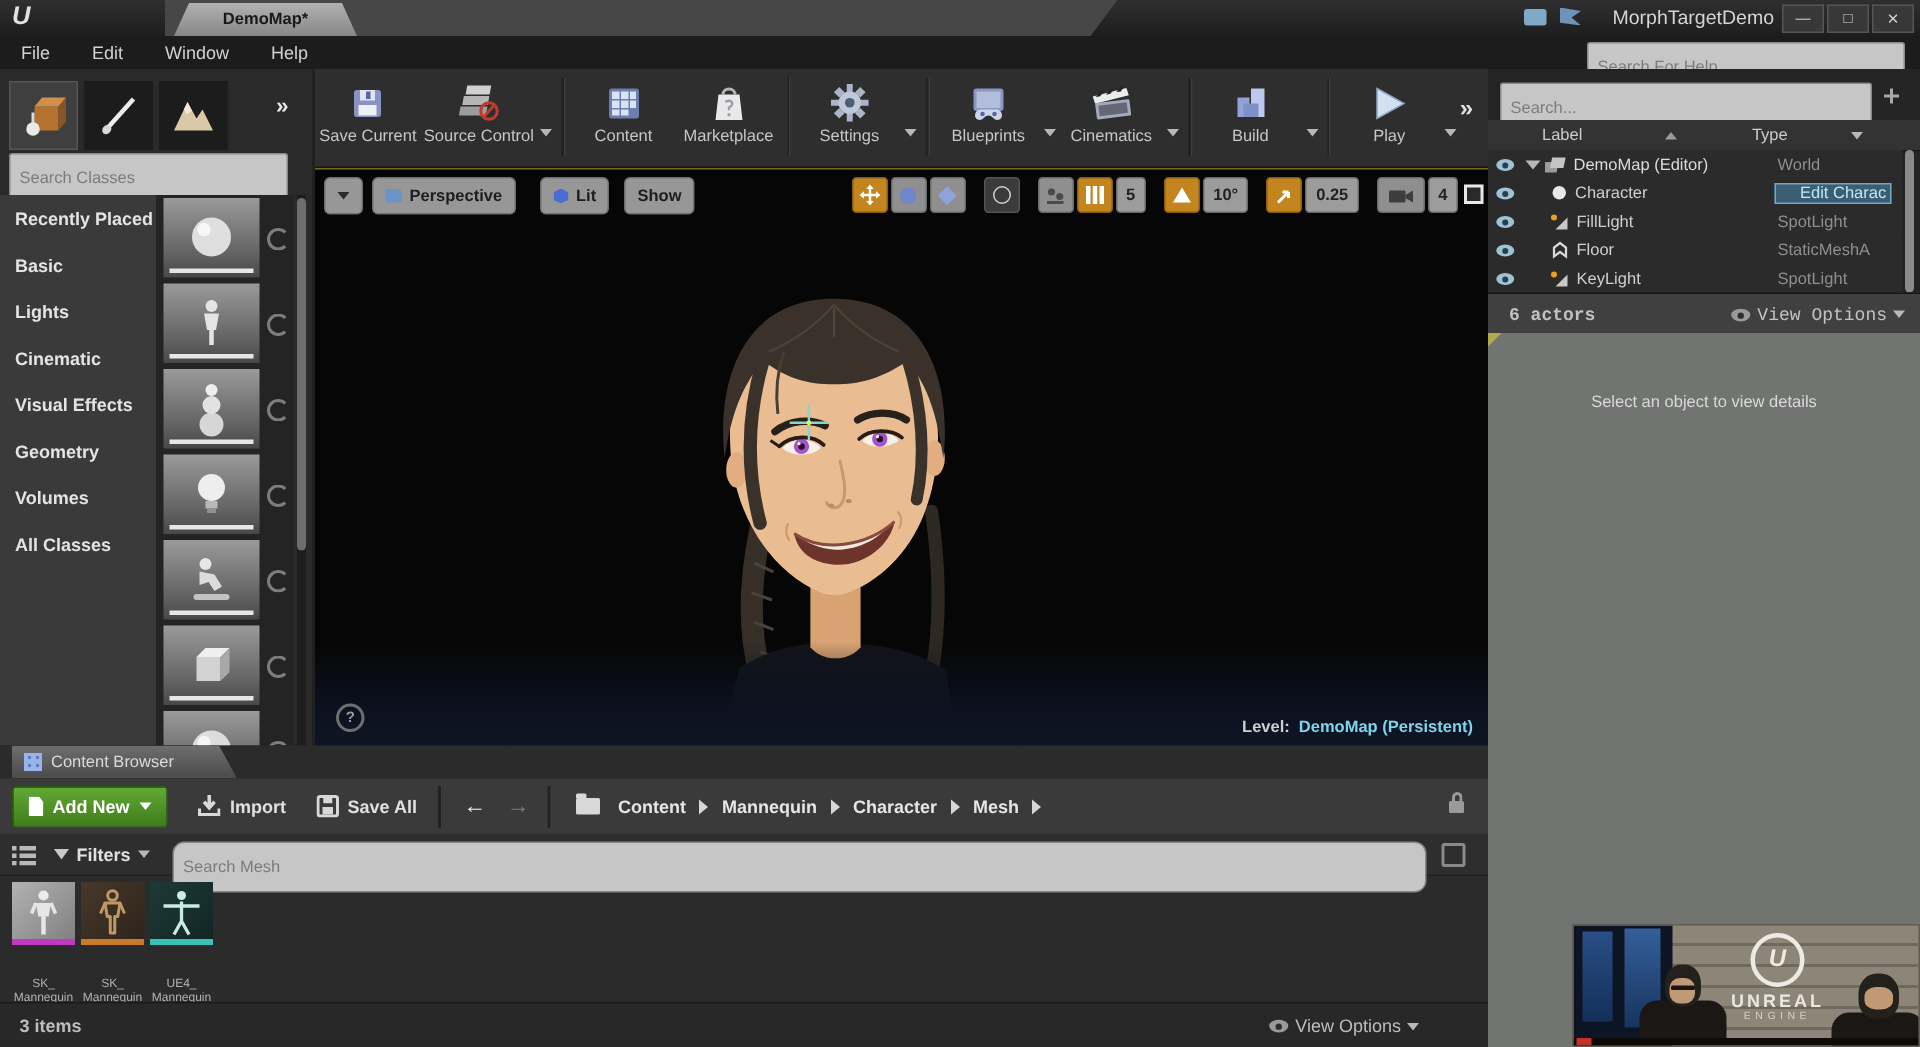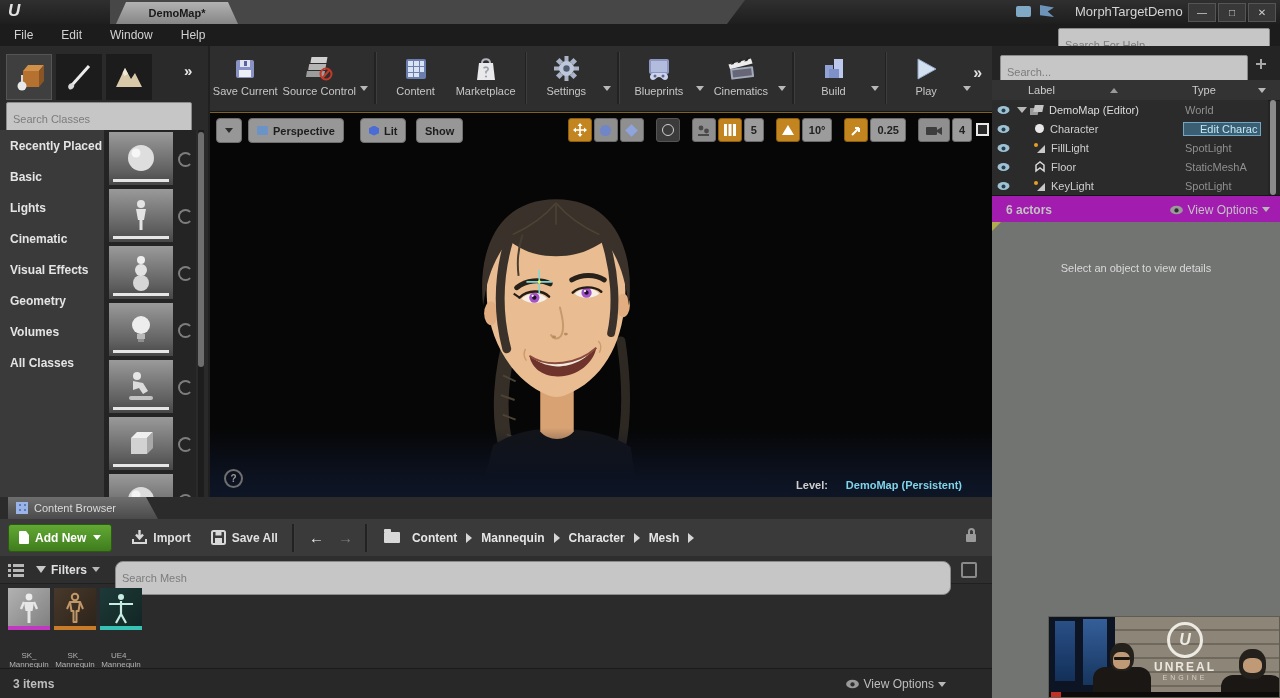--- a/index.html
+++ b/index.html
@@ -488,36 +488,36 @@
       <div class="vp-val">
         <span>4</span>
       </div>
     </div>
     <span class="abs" style="right:3px;top:10px;width:9px;height:9px;border:2px solid #e8e8e8;background:#2a2a2a;"></span>
 
     <div class="abs" style="left:14px;bottom:10px;width:15px;height:15px;border:2px solid #6f6f6f;border-radius:50%;
                 color:#9a9a9a;font-size:10px;font-weight:bold;display:flex;align-items:center;justify-content:center;">
       <span>?</span>
     </div>
-    <div class="abs row" style="right:30px;bottom:7px;font-size:11px;font-weight:bold;gap:12px;">
+    <div class="abs row" style="right:10px;bottom:7px;font-size:11px;font-weight:bold;">
       <span style="color:#cfcfcf;margin-right:6px;">Level:</span>
       <span style="color:#7fd4ea;">DemoMap (Persistent)</span>
     </div>
   </div>
 
   <div id="rightpanel" class="abs">
     <div class="abs" style="left:8px;top:9px;width:248px;height:18px;">
       <input class="search-box" style="width: 100%; height: 100%; box-sizing: border-box;" placeholder="Search...">
       <span class="mag abs" style="right:6px;top:3px;"></span>
     </div>
     <span class="plusico abs" style="left:262px;top:11px;"></span>
     <div class="ol-header">
       <span style="margin-left:36px;">Label</span>
       <span class="caret up" style="margin-left:55px;"></span>
-      <span style="margin-left:74px;">Type</span>
+      <span style="margin-left:50px;">Type</span>
       <span class="caret" style="margin-left:42px;"></span>
     </div>
     
     <div class="ol-row" style="top:54px;">
       <span class="eye" style="margin-left:4px;transform:scale(.8);"></span>
       <span style="margin-left:6px;width:0;height:0;border-left:5px solid transparent;border-right:5px solid transparent;border-top:6px solid #b8b8b8;"></span>
       <svg width="14" height="12" style="margin-left:3px;">
           <rect x="1" y="4" width="9" height="7" fill="#9a9a9a" transform="skewX(-12)"></rect>
           <rect x="5" y="1" width="9" height="7" fill="#c4c4c4" transform="skewX(-12)"></rect>
         </svg>
@@ -553,21 +553,21 @@
           <circle cx="3" cy="3" r="2" fill="#e8a020"></circle>
           <path d="M4 11 L12 3 L12 11 Z" fill="#c8c8c8"></path>
         </svg>
       <span style="margin-left:5px;color:#cfcfcf;">KeyLight</span>
       <span class="ol-type">SpotLight</span>
     </div>
     <div class="vscroll" style="left:278px;top:54px;height:95px;">
       <div class="vthumb" style="top:0;height:95px;background:#8a8a8a;"></div>
     </div>
     
-    <div class="abs row" style="left:0;top:149px;width:288px;height:27px;background:#a21caf;border-top:1px solid #151515;">
+    <div class="abs row" style="left:0;top:149px;width:288px;height:27px;background:#404040;border-top:1px solid #151515;font-family:Liberation Mono, monospace;">
       <span style="margin-left:14px;font-weight:bold;color:#c2c2c2;">6 actors</span>
       <span class="eye gray" style="margin-left:auto;transform:scale(.85);"></span>
       <span style="margin:0 4px 0 4px;color:#c2c2c2;">View Options</span>
       <span class="caret" style="margin-right:10px;"></span>
     </div>
     
     <div id="details-pane">
       <span class="abs" style="left:0;top:0;width:0;height:0;border-left:9px solid #b1ab4e;border-bottom:9px solid transparent;"></span>
       <div style="text-align:center;margin-top:40px;font-size:11px;color:#d9d9d9;">Select an object to view details</div>
     </div>

